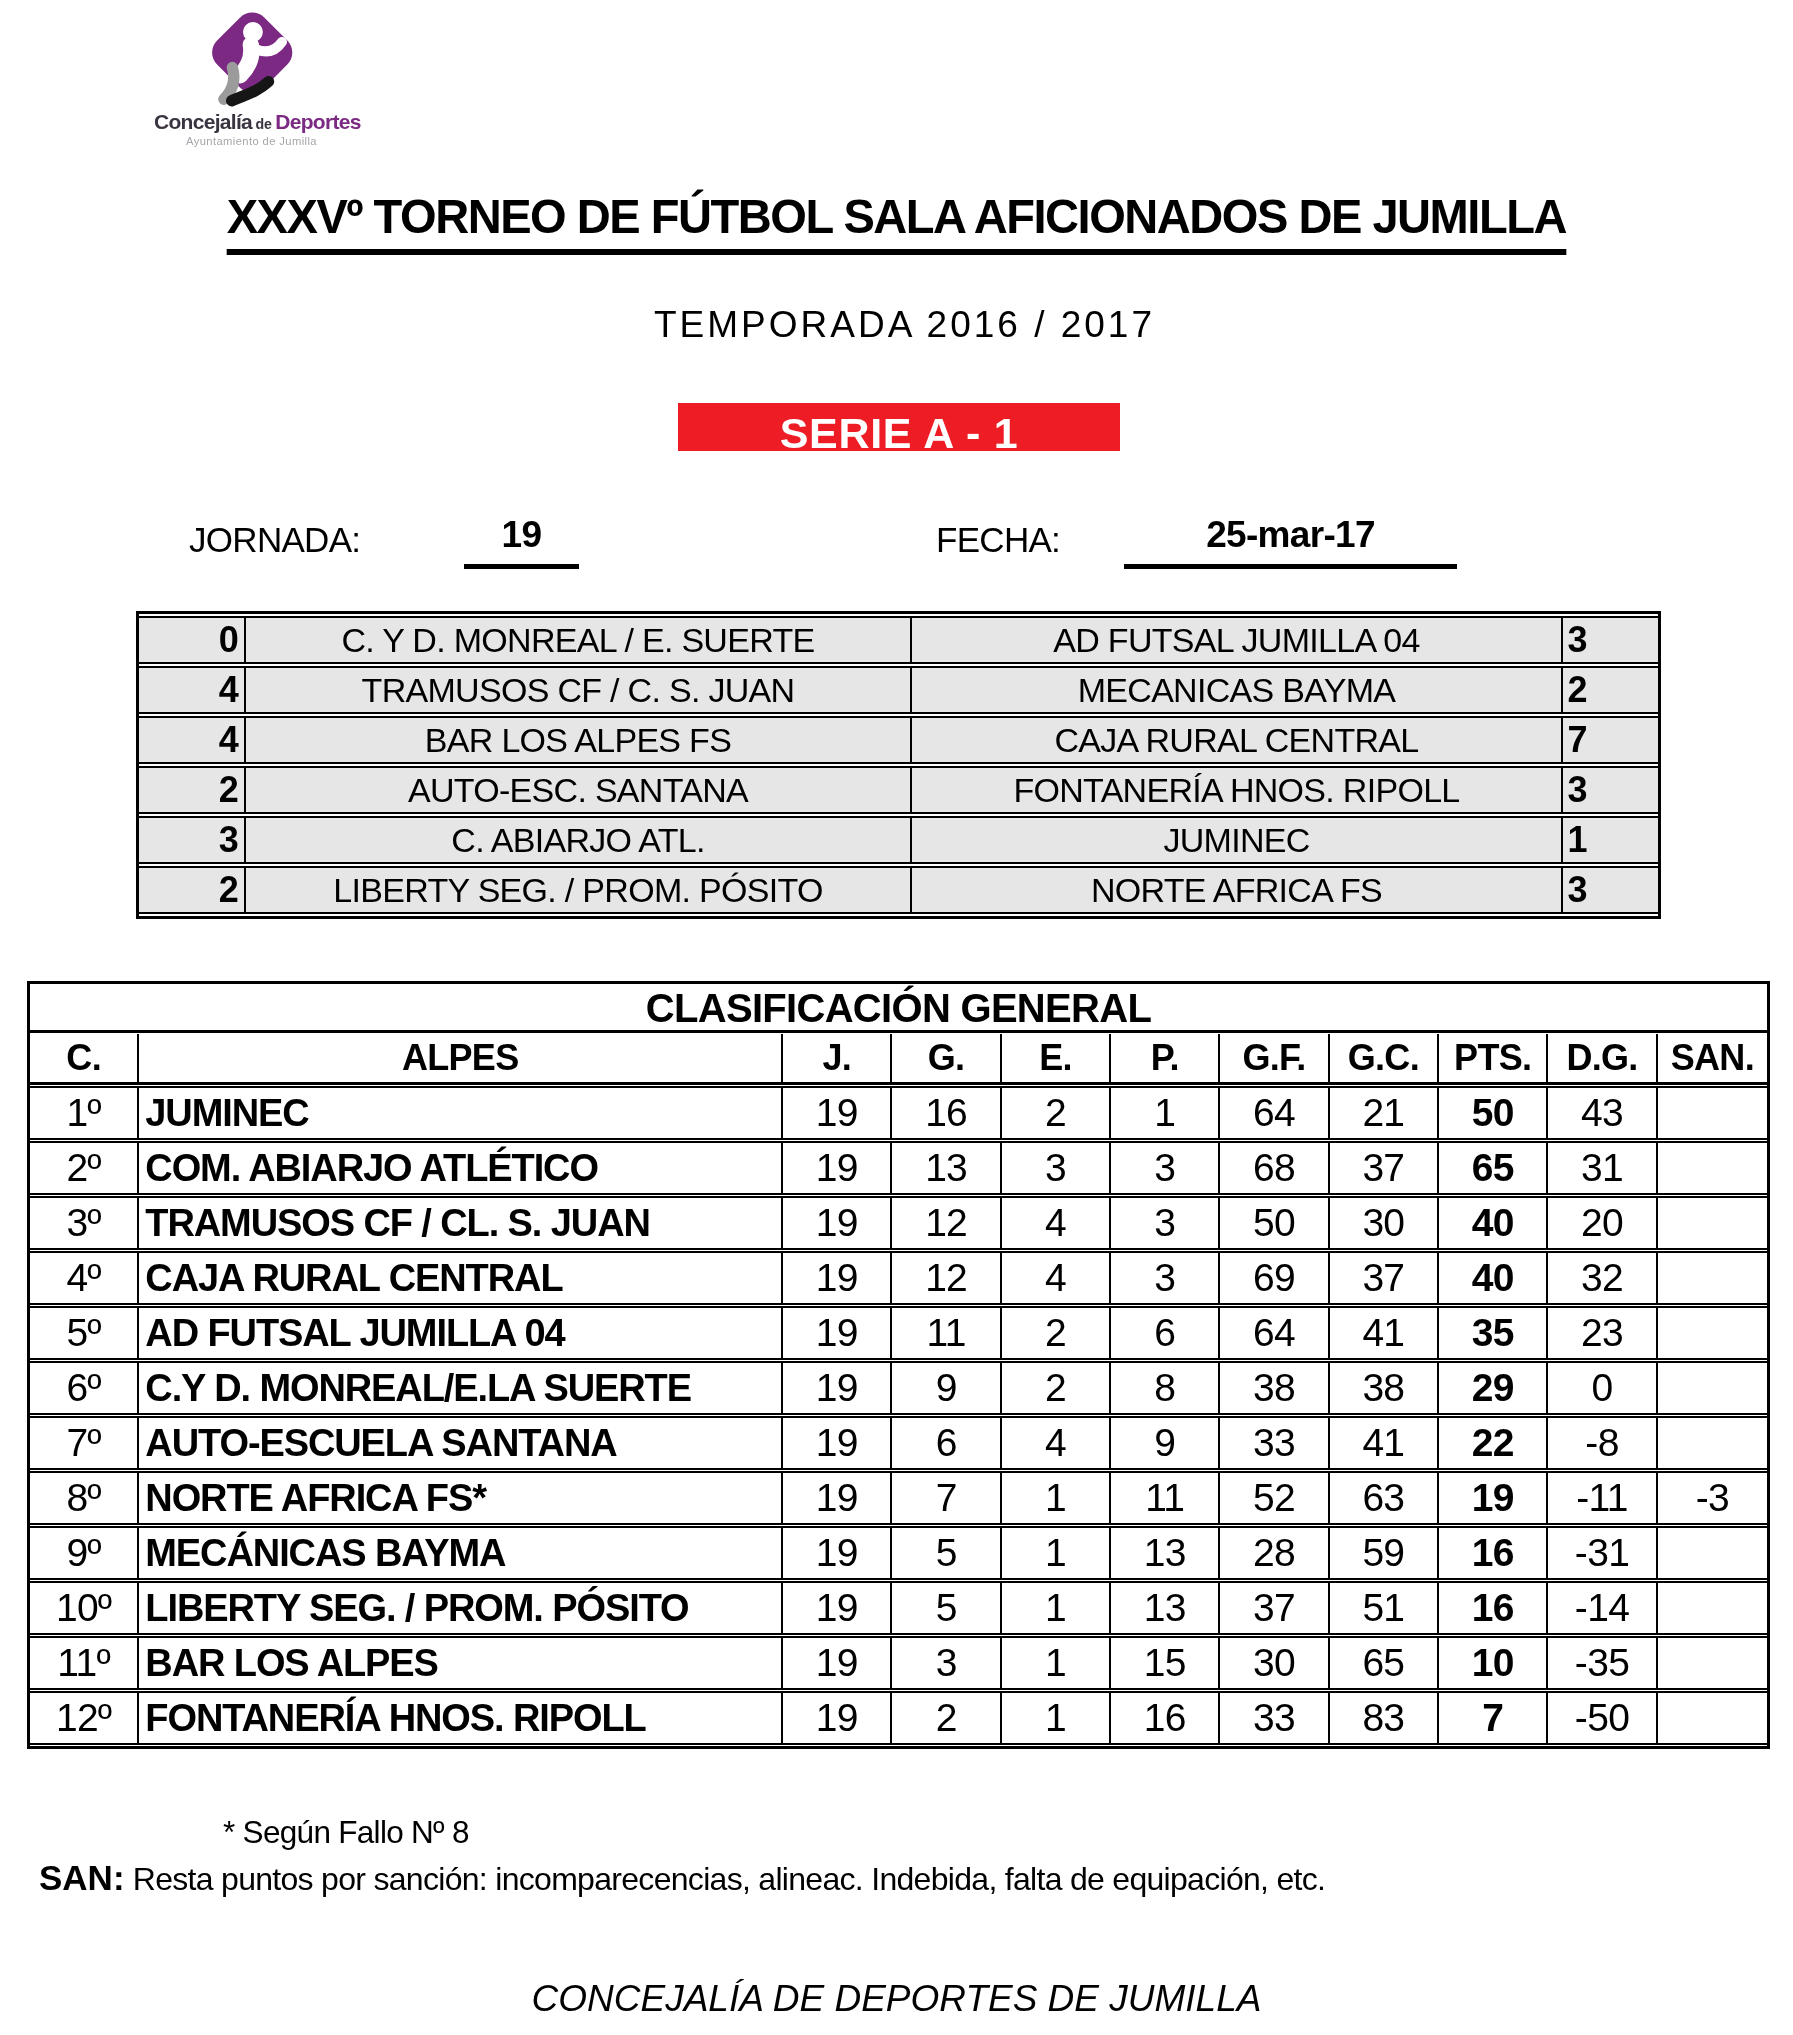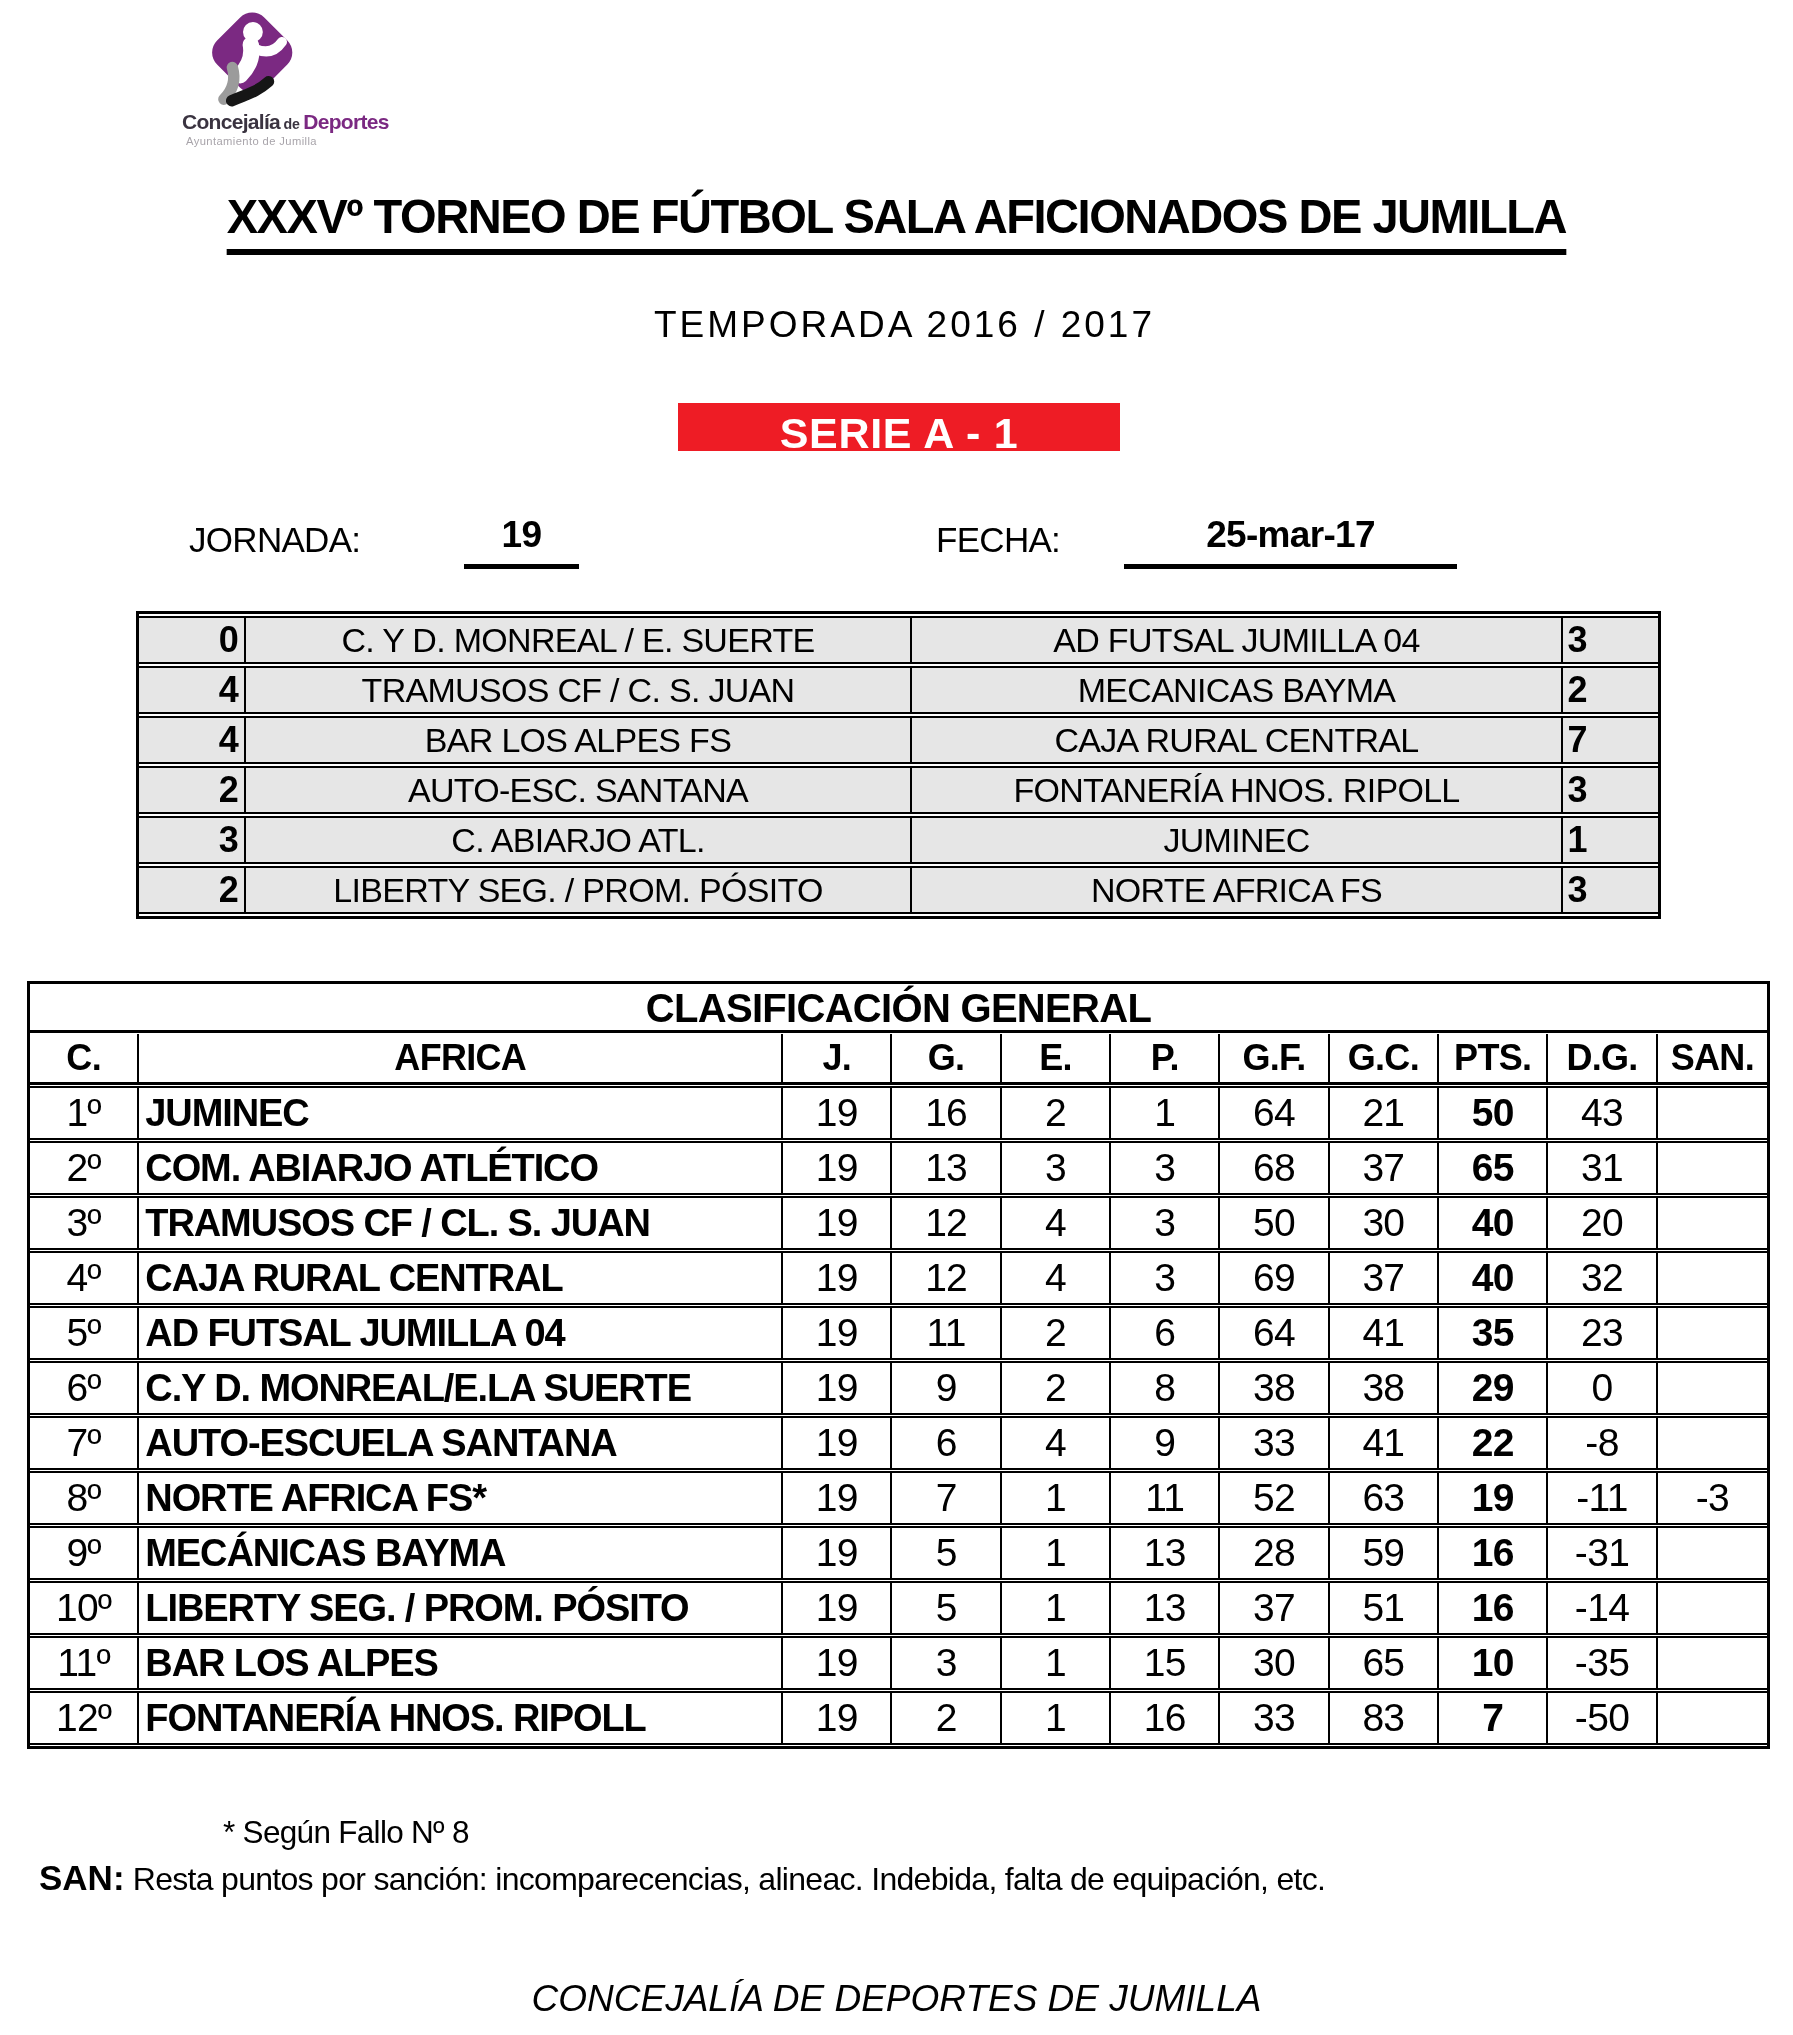--- a/index.html
+++ b/index.html
@@ -10,21 +10,21 @@
     background:#ffffff;
     font-family:"Liberation Sans", sans-serif;
     color:#000;
     overflow:hidden;
   }
   *{box-sizing:border-box;}
 
   
   .logo{position:absolute;left:154px;top:4.5px;width:195px;text-align:center;}
   .logo-figure{display:block;margin:0 auto;}
-  .logo-wordmark{white-space:nowrap;line-height:1;margin-top:1.5px;margin-left:28px;}
+  .logo-wordmark{white-space:nowrap;line-height:1;margin-top:1.5px;}
   .logo-word-main{font-weight:bold;font-size:21px;color:#3a3340;letter-spacing:-0.7px;}
   .logo-word-de{font-weight:bold;font-size:14.2px;color:#3a3340;}
   .logo-word-dep{font-weight:bold;font-size:21px;color:var(--logo-purple,#7b2982);letter-spacing:-0.7px;}
   .logo-sub{font-size:11.2px;color:#a8a4aa;margin-top:3px;letter-spacing:0.4px;}
 
   
   .main-title{
     position:absolute;left:0;top:189px;width:100%;
     text-align:center;
   }
@@ -212,21 +212,21 @@
           <col style="width:109px">
         <col style="width:109px">
           <col style="width:109px">
           <col style="width:109px">
           <col style="width:109px">
         <col style="width:109px">
       </colgroup>
       <thead>
           <tr id="standings-header-row">
             <th>C.</th>
-            <th>AFRICA</th>
+            <th>ALPES</th>
             <th>J.</th>
             <th>G.</th>
             <th>E.</th>
             <th>P.</th>
             <th>G.F.</th>
             <th>G.C.</th>
             <th>PTS.</th>
             <th>D.G.</th>
             <th>SAN.</th>
           </tr>

